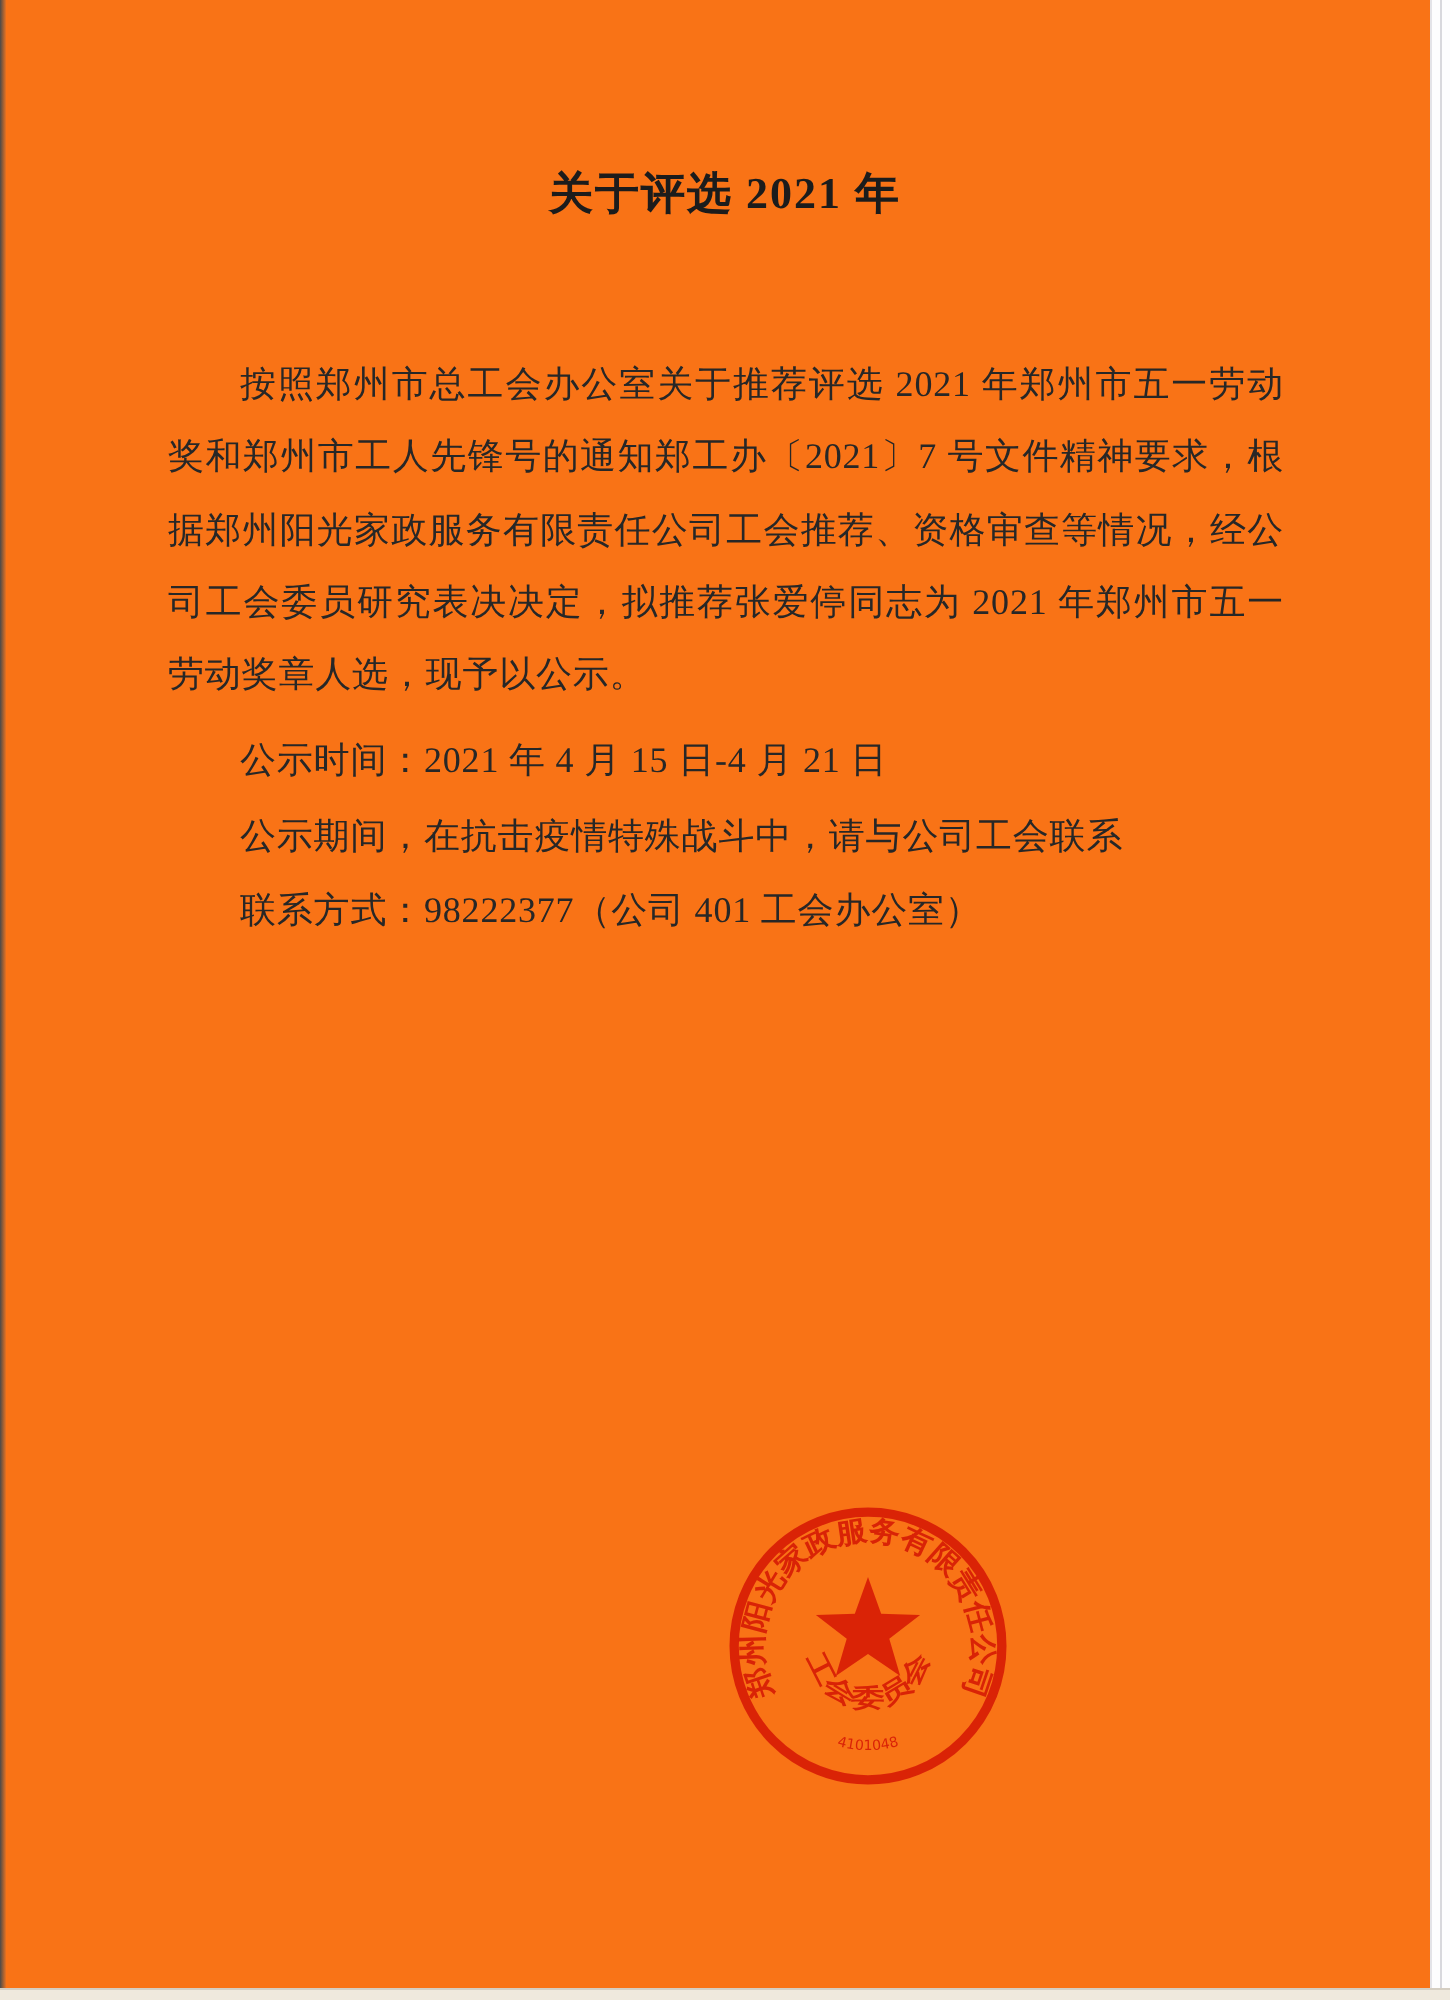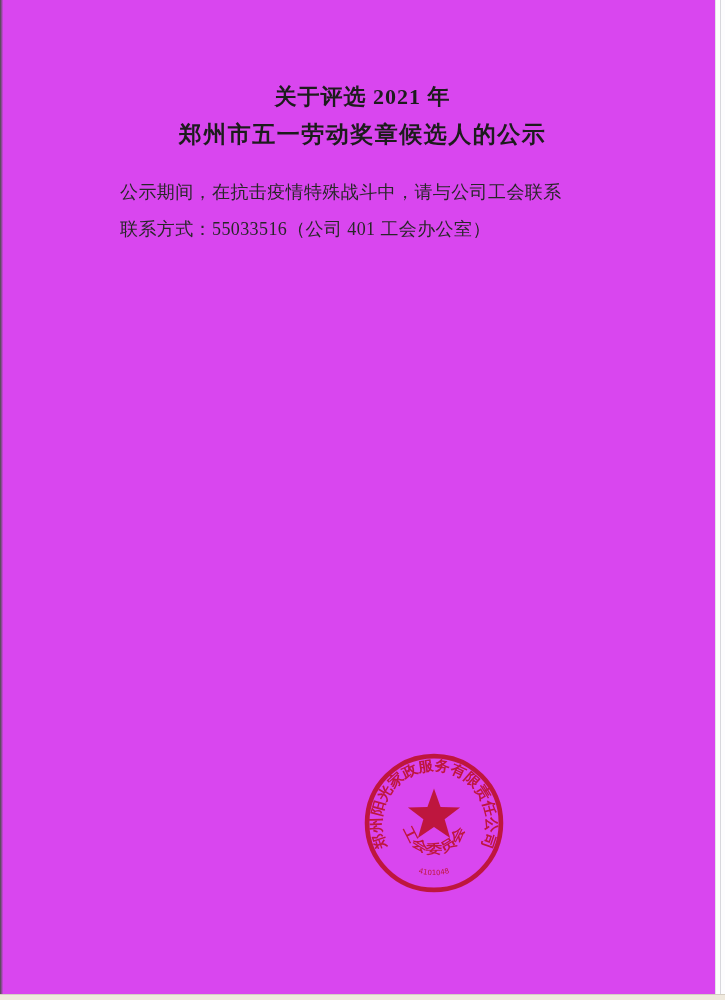--- a/index.html
+++ b/index.html
@@ -1,19 +1,19 @@
 <!DOCTYPE html>
 <html><head>
 <meta charset="utf-8">
 <style>
   html,body { margin:0; padding:0; background:#9a9a9a; }
   .page {
     position:relative;
     width:725px; height:1000px;
-    background:#d946ef;
+    background:#f97316;
     overflow:hidden;
     font-family:"Liberation Serif","DejaVu Serif",serif;
     color:#262626;
   }
   
   .edge-left {
     position:absolute; left:0; top:0; bottom:0; width:3px;
     background:linear-gradient(to right,#4a4a4a,rgba(110,110,110,.12));
   }
   .edge-bottom {
@@ -60,25 +60,26 @@
 </style>
 </head>
 <body>
 
 <div class="page">
   <div class="edge-left"></div>
   <div class="edge-right"></div>
   <div class="edge-bottom"></div>
 
   <div class="title title1">关于评选 2021 年</div>
-  <div class="title title2">郑州市五一劳动奖章候选人的公示</div>
 
   <div class="content">
+    <p>按照郑州市总工会办公室关于推荐评选 2021 年郑州市五一劳动奖和郑州市工人先锋号的通知郑工办〔2021〕7 号文件精神要求，根据郑州阳光家政服务有限责任公司工会推荐、资格审查等情况，经公司工会委员研究表决决定，拟推荐张爱停同志为 2021 年郑州市五一劳动奖章人选，现予以公示。</p>
+    <p class="notice notice-first">公示时间：2021 年 4 月 15 日-4 月 21 日</p>
     <p class="notice">公示期间，在抗击疫情特殊战斗中，请与公司工会联系</p>
-    <p class="notice">联系方式：55033516（公司 401 工会办公室）</p>
+    <p class="notice">联系方式：98222377（公司 401 工会办公室）</p>
 
   </div>
 
   <svg class="stamp" viewBox="0 0 142 142" xmlns="http://www.w3.org/2000/svg">
     <defs>
       <path id="arcOuter" d="M 26,97 A 52,52 0 1 1 116,97" fill="none"></path>
       <path id="arcInner" d="M 41.5,76.2 A 30,30 0 0 0 100.5,76.2" fill="none"></path>
       <path id="arcCode" d="M 30,103 A 53,53 0 0 0 112,103" fill="none"></path>
     </defs>
     <circle cx="71" cy="71" r="66" fill="none" stroke="#dc3427" stroke-width="4.6" opacity="0.95"></circle>

